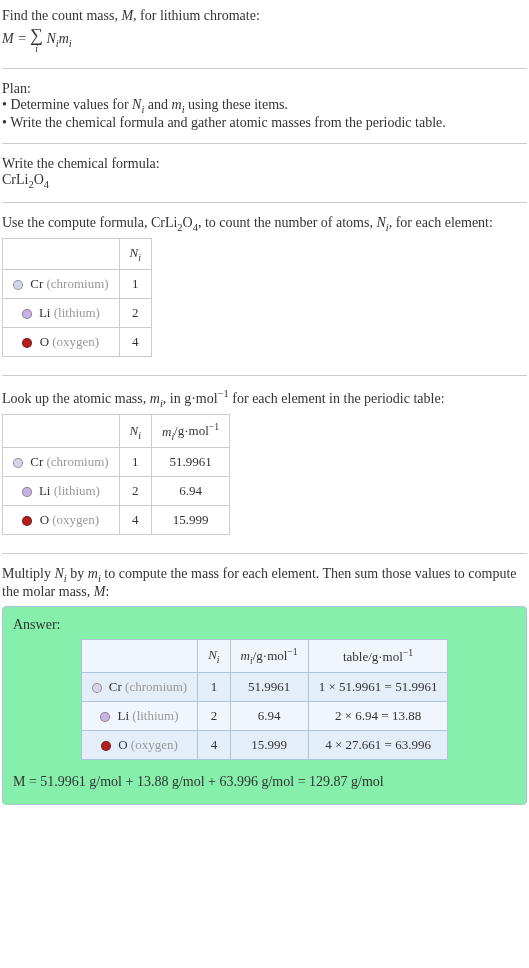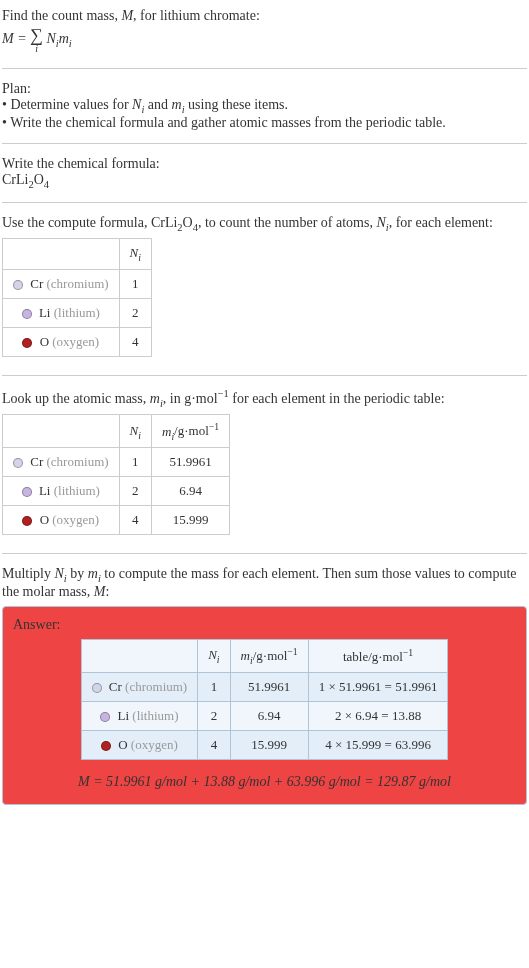--- a/index.html
+++ b/index.html
@@ -60,42 +60,40 @@
       text-align: center;
       font-weight: normal;
       font-size: 13px;
     }
     .table1 td:nth-child(2),
     .table2 td:nth-child(2),
     .table2 td:nth-child(3) {
       text-align: center;
     }
     .answer-box {
-      background: #ef4444;
+      background: #86efac;
       border: 1px solid #b0c4d8;
       border-radius: 4px;
       padding: 10px 10px 14px 10px;
       margin-top: 6px;
     }
     .answer-table {
       margin: 6px auto 10px auto;
     }
     .answer-table td, .answer-table th {
       border: 1px solid #b0c4d8;
       background: #f0f6fc;
     }
     .answer-table tr:nth-child(even) td {
       background: #e4eef8;
     }
     .answer-table td:nth-child(2) {
       text-align: center;
     }
     .answer-result {
-      text-align: center;
-      font-style: italic;
       padding-top: 4px;
     }
     .sigma {
       font-size: 18px;
       font-style: normal;
     }
     .sigma-block {
       display: inline-block;
       vertical-align: middle;
       text-align: center;
@@ -223,19 +221,19 @@
       <tr>
         <td><span class="dot dot-li"></span> <span>Li</span> <span class="gray">(lithium)</span></td>
         <td>2</td>
         <td>6.94</td>
         <td>2 × 6.94 = 13.88</td>
       </tr>
       <tr>
         <td><span class="dot dot-o"></span> <span>O</span> <span class="gray">(oxygen)</span></td>
         <td>4</td>
         <td>15.999</td>
-        <td>4 × 15.999 = 63.996</td>
+        <td>4 × 27.661 = 63.996</td>
       </tr>
     </tbody>
       </table>
     <div class="answer-result">M = 51.9961 g/mol + 13.88 g/mol + 63.996 g/mol = 129.87 g/mol</div>
   </div>
 </div>
 
 </body></html>

